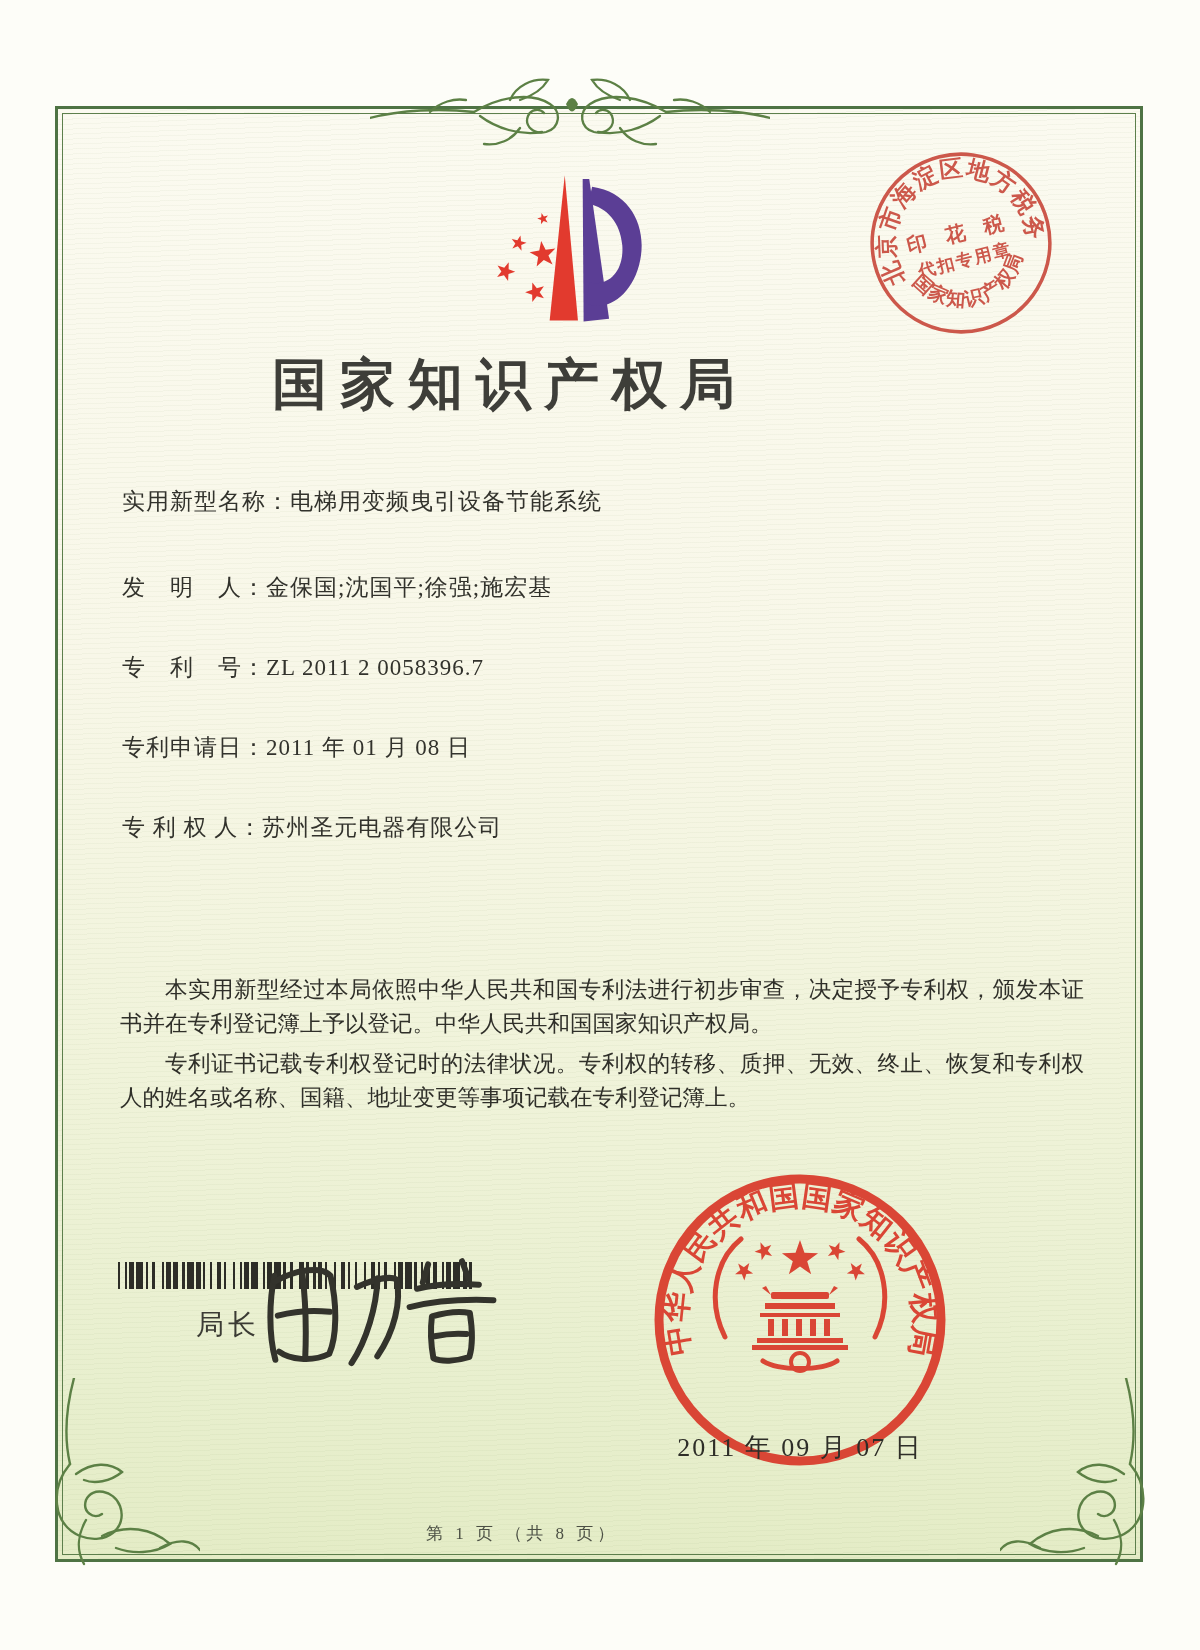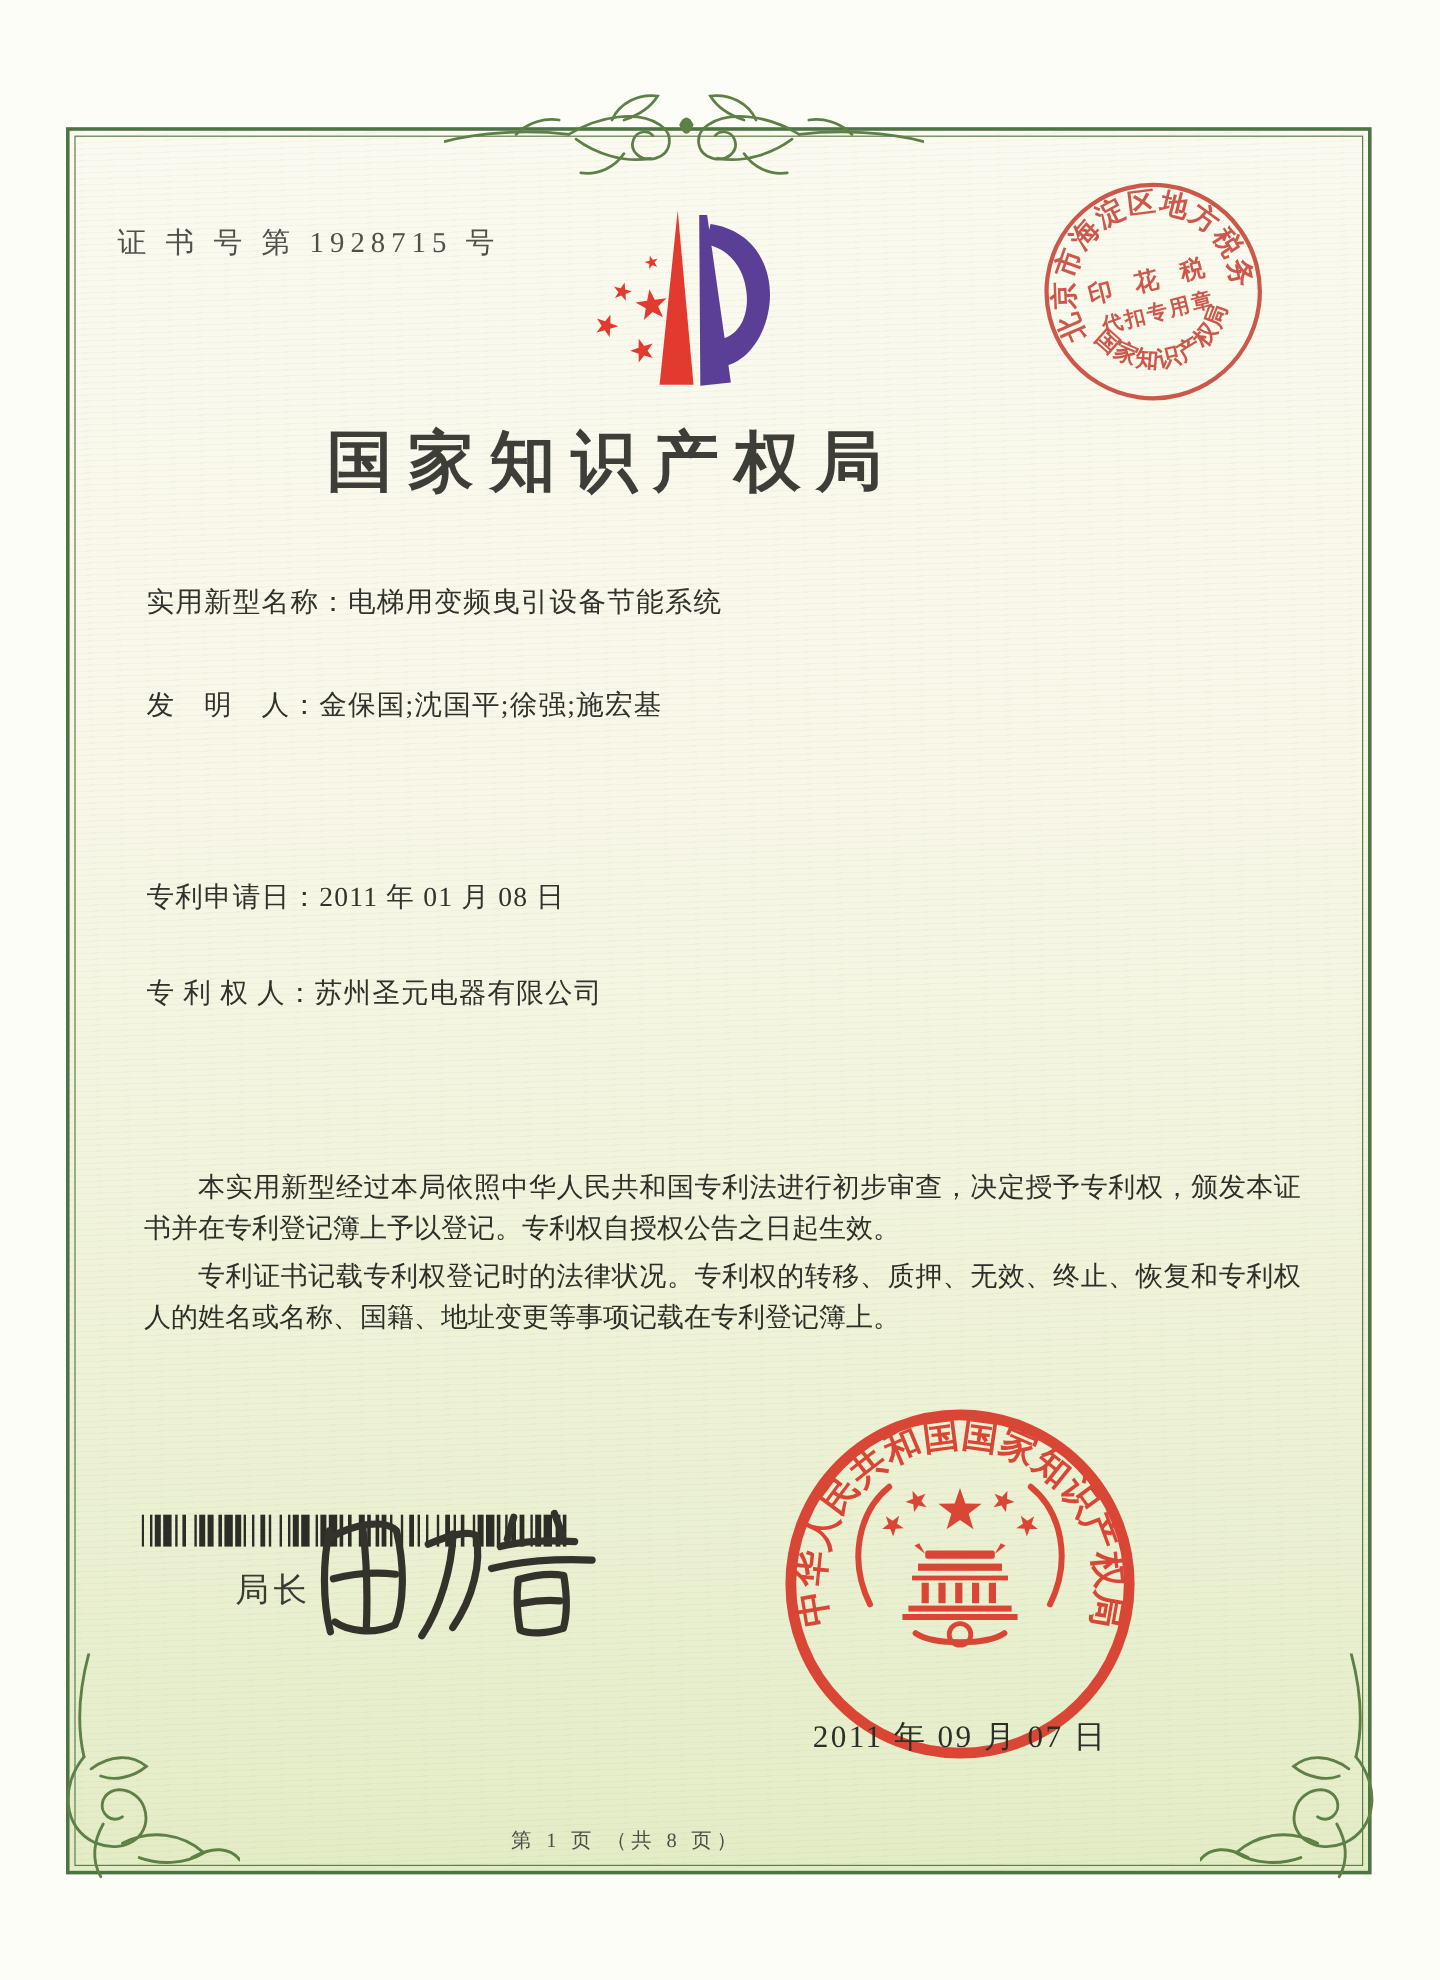--- a/index.html
+++ b/index.html
@@ -112,21 +112,20 @@
     <svg width="160" height="210" viewBox="0 0 160 210" fill="none" stroke="#5c8045" stroke-width="2.4" stroke-linecap="round">
       <path d="M34,0 C26,30 24,60 30,86"></path>
       <path d="M30,86 C10,110 12,146 40,158 C66,168 88,150 80,128 C74,112 52,108 46,122 C42,134 54,142 62,136"></path>
       <path d="M62,158 C86,146 112,150 130,166 C114,176 92,176 76,170"></path>
       <path d="M120,170 C138,160 152,162 160,172"></path>
       <path d="M36,96 C52,84 70,84 82,94 C70,104 54,106 44,102"></path>
       <path d="M46,142 C38,156 36,172 44,186"></path>
     </svg>
   </div>
 
-  <div class="cert-number">证 书 号 第 1928715 号</div>
 
   <div class="logo">
     <svg width="198" height="174" viewBox="0 0 210 180">
       <defs>
         <path id="star" d="M0,-10 L2.35,-3.24 L9.51,-3.09 L3.80,1.24 L5.88,8.09 L0,4 L-5.88,8.09 L-3.80,1.24 L-9.51,-3.09 L-2.35,-3.24 Z"></path>
       </defs>
 
       <polygon points="127,14 141,168 111,168" fill="#e23a2e"></polygon>
 
       <polygon points="146,18 153,18 174,166 147,169" fill="#5b3e95"></polygon>
@@ -158,29 +157,32 @@
   </div>
 
   <div class="title">国家知识产权局</div>
 
   <div class="field" style="top:486px">
     <span class="flabel">实用新型名称：</span><span class="fvalue">电梯用变频曳引设备节能系统</span>
   </div>
   <div class="field" style="top:572px">
     <span class="flabel">发　明　人：</span><span class="fvalue">金保国;沈国平;徐强;施宏基</span>
   </div>
+  <div class="field" style="top:652px">
+    <span class="flabel">专　利　号：</span><span class="fvalue">ZL 2011 2 0058396.7</span>
+  </div>
   <div class="field" style="top:732px">
     <span class="flabel">专利申请日：</span><span class="fvalue">2011 年 01 月 08 日</span>
   </div>
   <div class="field" style="top:812px">
     <span class="flabel">专 利 权 人：</span><span class="fvalue">苏州圣元电器有限公司</span>
   </div>
 
   <div class="paras">
-    <p>本实用新型经过本局依照中华人民共和国专利法进行初步审查，决定授予专利权，颁发本证书并在专利登记簿上予以登记。专利权自授权公告之日起生效。</p>
+    <p>本实用新型经过本局依照中华人民共和国专利法进行初步审查，决定授予专利权，颁发本证书并在专利登记簿上予以登记。中华人民共和国国家知识产权局。</p>
     <p>专利证书记载专利权登记时的法律状况。专利权的转移、质押、无效、终止、恢复和专利权人的姓名或名称、国籍、地址变更等事项记载在专利登记簿上。</p>
   </div>
 
   <div class="barcode">
       <div class="bc-bar" style="width: 2.3px; flex: 0 0 auto;"></div>
       <div class="bc-gap" style="width: 4.6px; flex: 0 0 auto;"></div>
       <div class="bc-bar" style="width: 2.3px; flex: 0 0 auto;"></div>
       <div class="bc-gap" style="width: 2.3px; flex: 0 0 auto;"></div>
       <div class="bc-bar" style="width: 4.6px; flex: 0 0 auto;"></div>
       <div class="bc-gap" style="width: 2.3px; flex: 0 0 auto;"></div>

